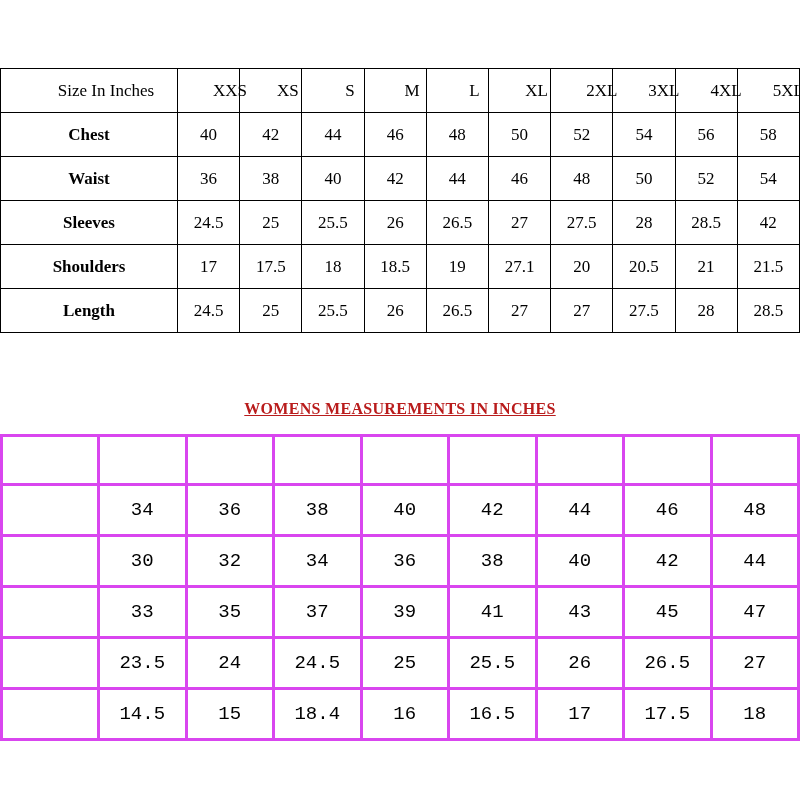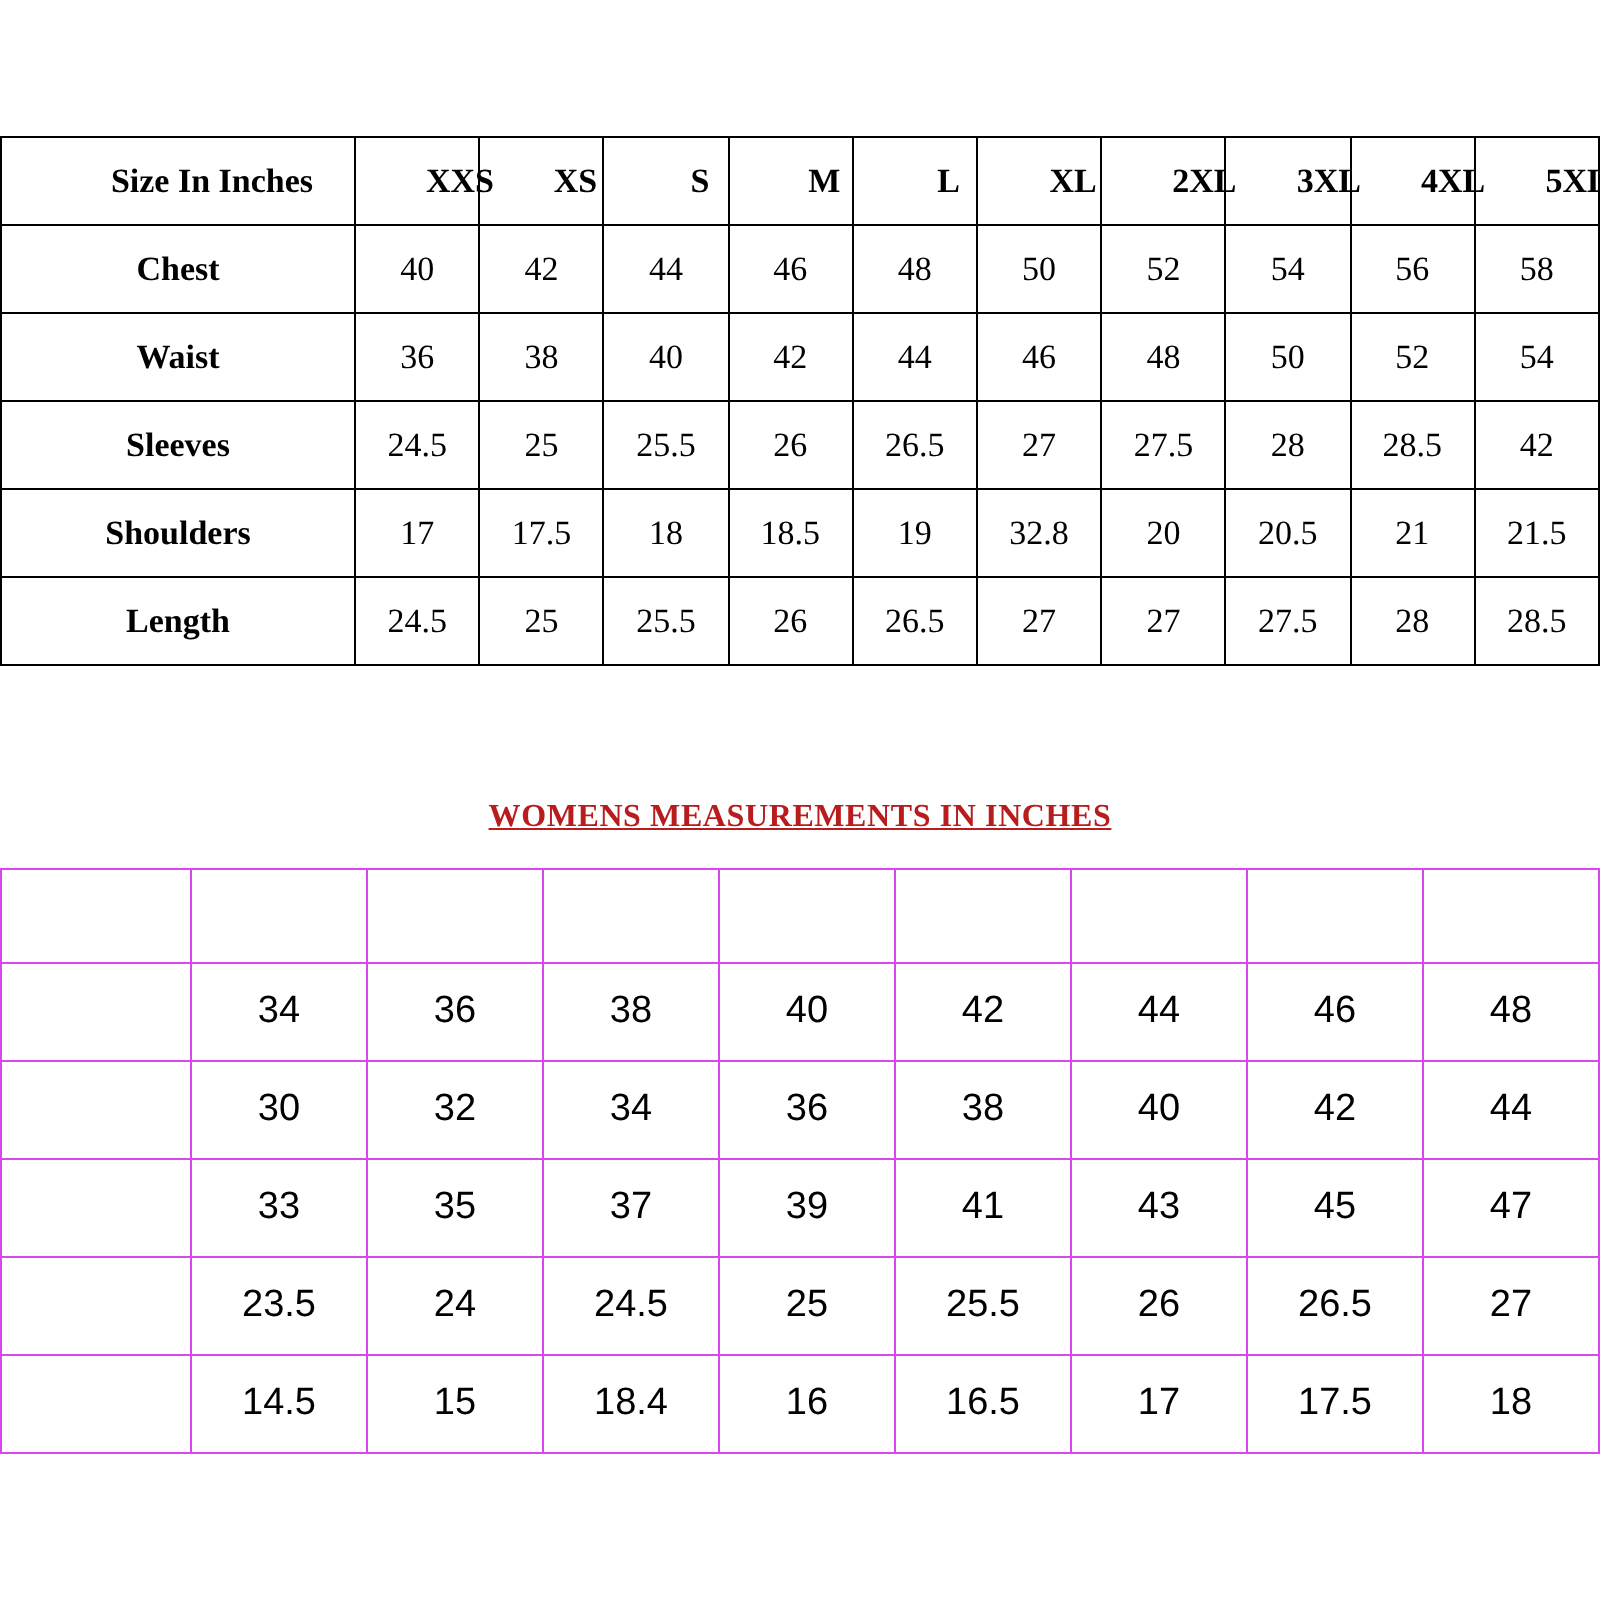--- a/index.html
+++ b/index.html
@@ -55,21 +55,21 @@
     color: #000000;
     height: 41px;
     font-family: "Liberation Serif", serif;
   }
   table.mens td.rowhead {
     font-weight: bold;
     font-size: 17px;
     text-align: center;
   }
   table.mens tr.head td {
-    font-weight: bold;
+    font-weight: normal;
     padding-left: 35px;
   }
   .mens-colhead {
     font-weight: bold;
   }
 
   
   .womens-title {
     position: absolute;
     top: 400px;
@@ -88,27 +88,27 @@
     top: 434px;
     left: 0;
     width: 800px;
   }
   table.womens {
     border-collapse: collapse;
     width: 800px;
     table-layout: fixed;
   }
   table.womens td {
-    border: 1px solid #d946ef;
+    border: 3px solid #d946ef;
     text-align: center;
     height: 46px;
     font-size: 19px;
     color: #000000;
     background: #ffffff;
-    font-family: Liberation Sans, sans-serif;
+    font-family: Liberation Mono, monospace;
   }
   table.womens tr.whead td {
     color: #ffffff;
     font-weight: bold;
     font-size: 19px;
     height: 44px;
   }
   table.womens td.wrowhead {
     color: #ffffff;
     font-weight: bold;
@@ -181,21 +181,21 @@
           <td>42</td>
         </tr>
 
         <tr>
           <td class="rowhead">Shoulders</td>
           <td>17</td>
           <td>17.5</td>
           <td>18</td>
           <td>18.5</td>
           <td>19</td>
-          <td>32.8</td>
+          <td>27.1</td>
           <td>20</td>
           <td>20.5</td>
           <td>21</td>
           <td>21.5</td>
         </tr>
 
         <tr>
           <td class="rowhead">Length</td>
           <td>24.5</td>
           <td>25</td>

